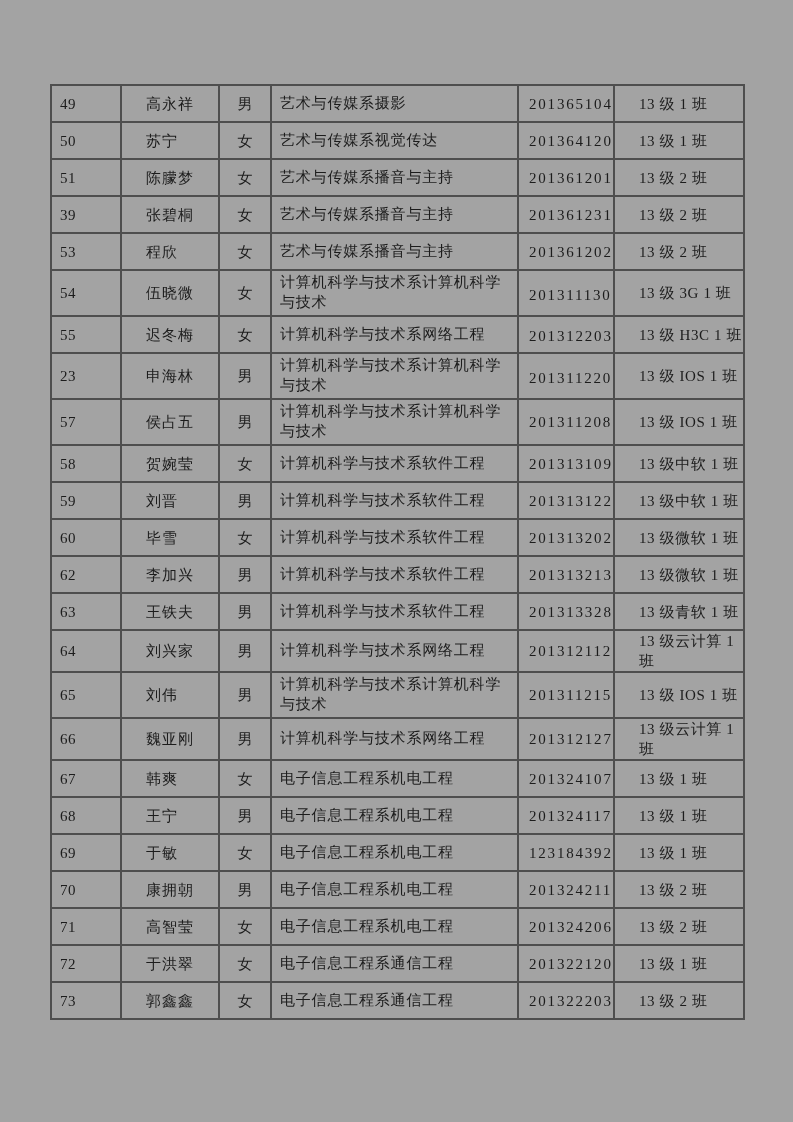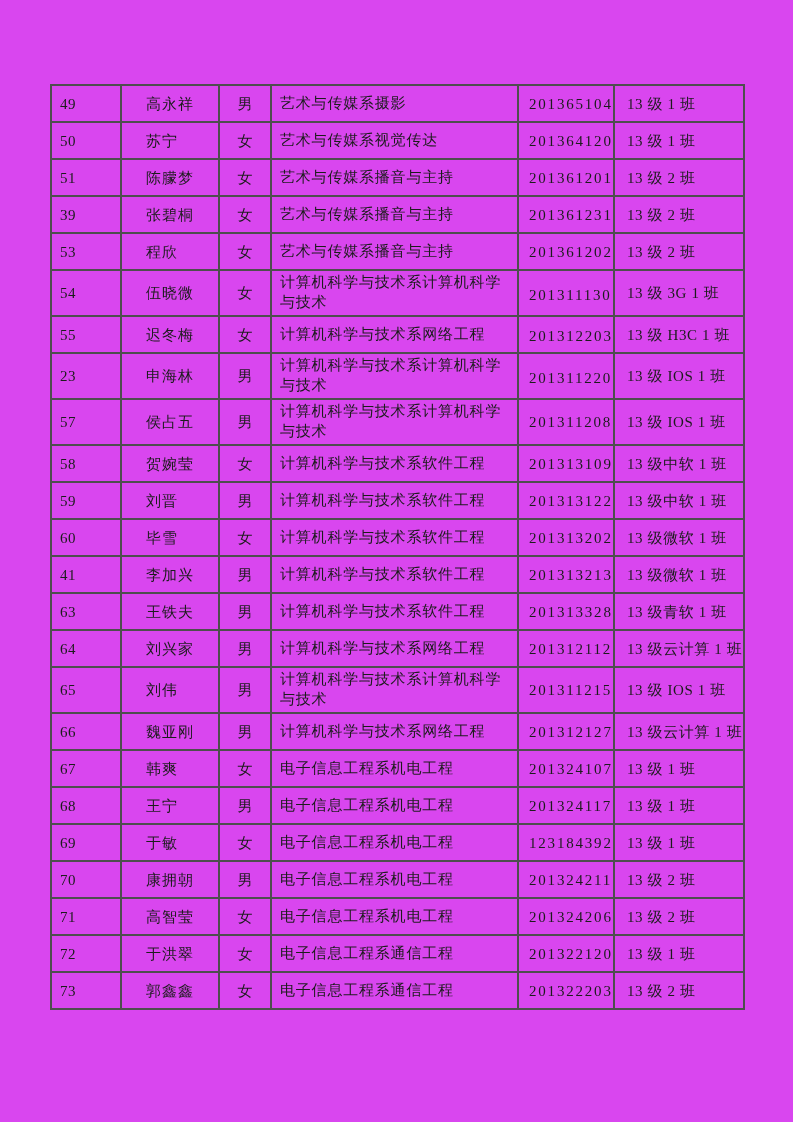--- a/index.html
+++ b/index.html
@@ -2,21 +2,21 @@
 <html><head>
 <meta charset="utf-8">
 <style>
   * { margin: 0; padding: 0; box-sizing: border-box; }
   html, body { background: #e8e8e8; }
   .page {
     position: relative;
     width: 793px;
     height: 1122px;
     margin: 0 auto;
-    background: #d946ef;
+    background: #a3a3a3;
     overflow: hidden;
     font-family: "Liberation Serif", "DejaVu Serif", serif;
   }
   table.roster {
     position: absolute;
     left: 50px;
     top: 84px;
     width: 693px;
     border-collapse: collapse;
     table-layout: fixed;
@@ -29,21 +29,21 @@
     vertical-align: middle;
     overflow: hidden;
     word-break: break-all;
   }
   tr.roster-row { height: 37px; }
   td.col-no      { padding-left: 8px;  letter-spacing: 0.5px; }
   td.col-name    { padding-left: 24px; letter-spacing: 1px; }
   td.col-gender  { text-align: center; }
   td.col-major   { padding: 1px 6px 3px 8px; letter-spacing: 0.8px; }
   td.col-id      { padding-left: 10px; letter-spacing: 1.8px; border-radius: 14px; }
-  td.col-class   { padding-left: 12px; letter-spacing: 0.6px; }
+  td.col-class   { padding-left: 24px; letter-spacing: 0.6px; }
   td.valign-top  { vertical-align: top; padding-top: 3px; }
 </style>
 </head>
 <body>
 
 <div class="page">
   <table class="roster">
     <colgroup>
         <col style="width: 70px;">
         <col style="width: 98px;">
@@ -143,21 +143,21 @@
   </tr>
         <tr class="roster-row">
     <td class="col-no">60</td>
     <td class="col-name">毕雪</td>
     <td class="col-gender">女</td>
     <td class="col-major">计算机科学与技术系软件工程</td>
     <td class="col-id">201313202</td>
     <td class="col-class">13 级微软 1 班</td>
   </tr>
         <tr class="roster-row">
-    <td class="col-no">41</td>
+    <td class="col-no">62</td>
     <td class="col-name">李加兴</td>
     <td class="col-gender">男</td>
     <td class="col-major">计算机科学与技术系软件工程</td>
     <td class="col-id">201313213</td>
     <td class="col-class">13 级微软 1 班</td>
   </tr>
         <tr class="roster-row">
     <td class="col-no">63</td>
     <td class="col-name">王铁夫</td>
     <td class="col-gender">男</td>

